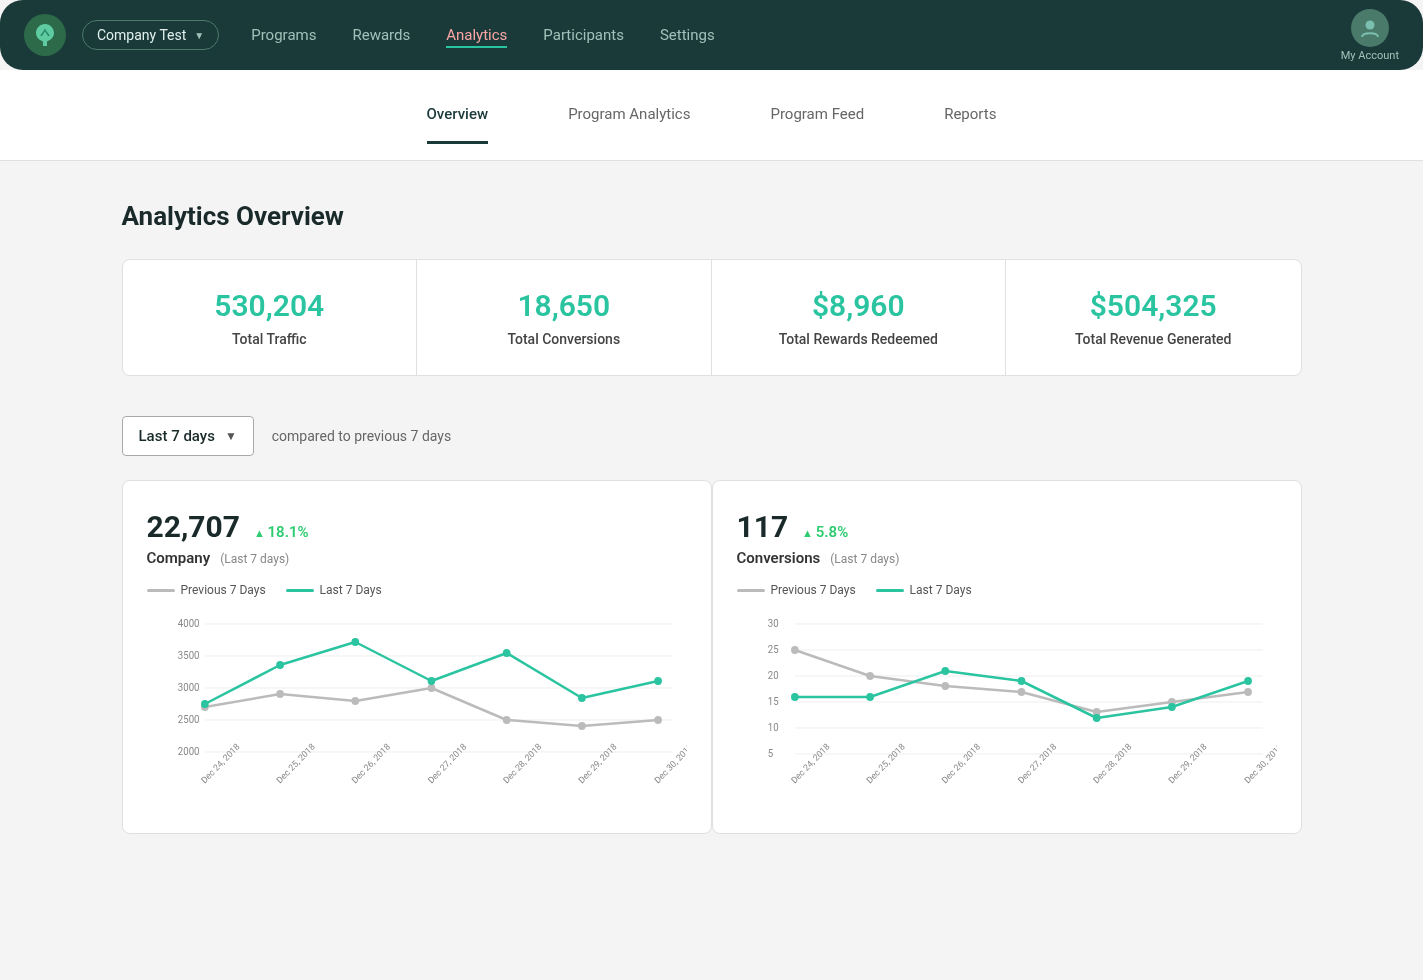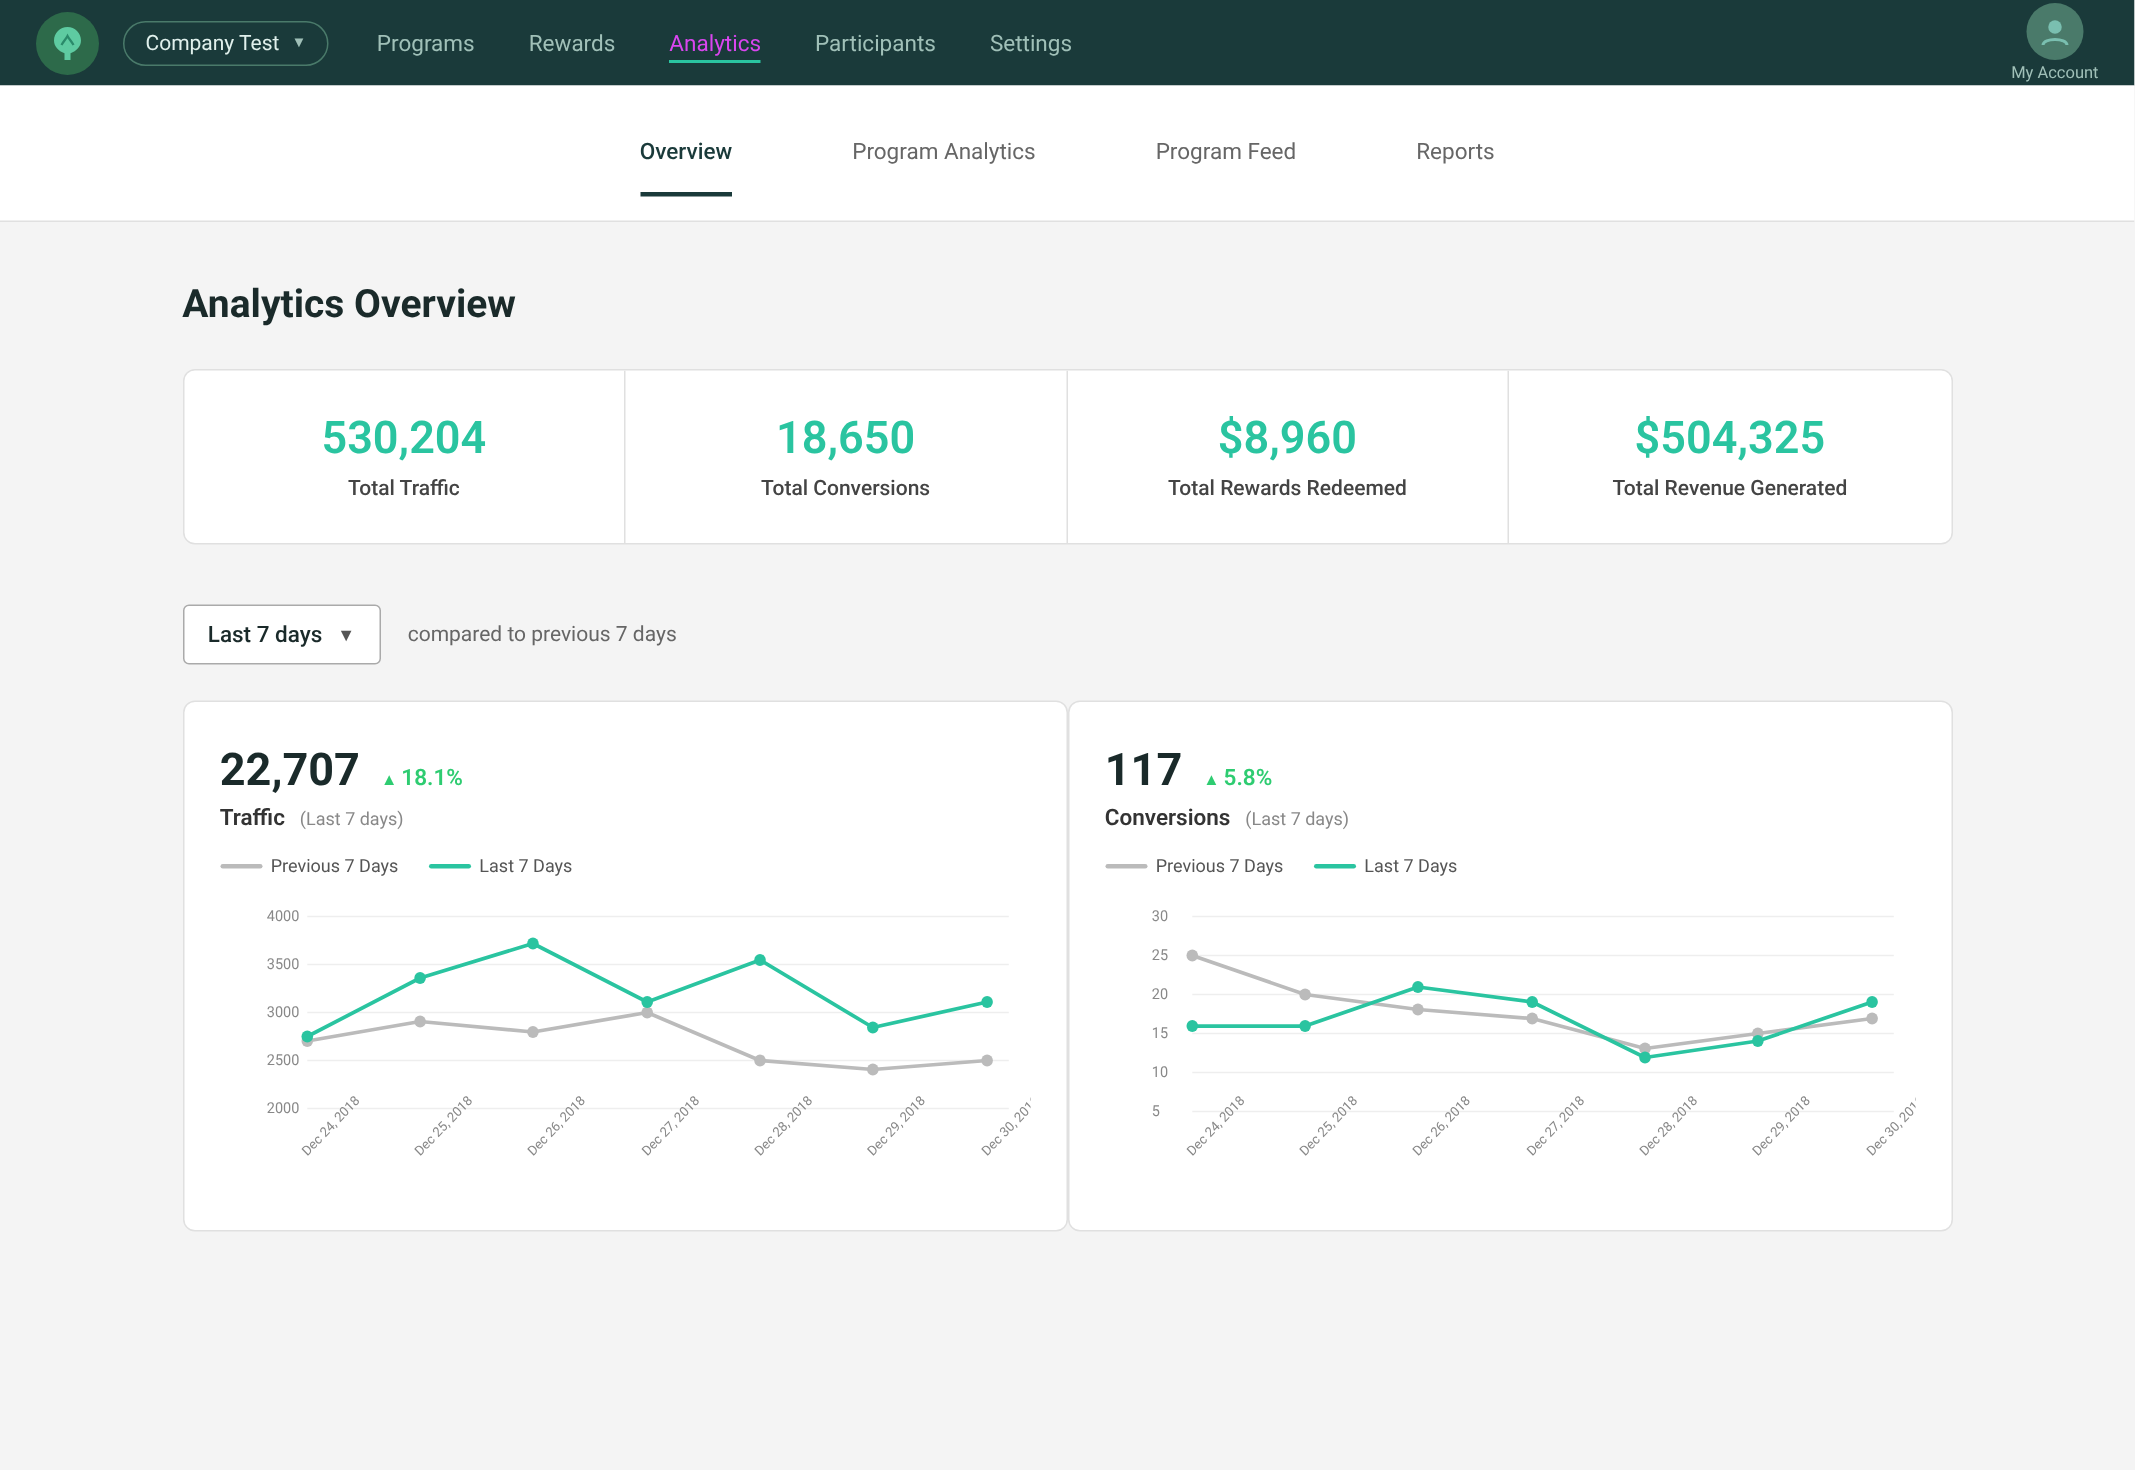--- a/index.html
+++ b/index.html
@@ -4,21 +4,22 @@
   <style>
     * { box-sizing: border-box; margin: 0; padding: 0; }
     body { font-family: -apple-system, BlinkMacSystemFont, 'Segoe UI', Roboto, sans-serif; background: #f4f4f4; }
 
     
     .top-nav {
       background: #1a3a3a;
       display: flex;
       align-items: center;
       padding: 0 24px;
-      height: 57px;
+      height: 70px;
+      border-radius: 23px;
     }
     .nav-logo {
       width: 42px; height: 42px;
       background: #2d6a4a;
       border-radius: 50%;
       display: flex; align-items: center; justify-content: center;
       margin-right: 16px;
       flex-shrink: 0;
     }
     .nav-logo svg { width: 26px; height: 26px; }
@@ -36,21 +37,21 @@
     .company-selector .chevron { font-size: 10px; color: #a0c0b8; }
     .nav-links { display: flex; gap: 36px; flex: 1; }
     .nav-link {
       color: #a0c0b8;
       font-size: 15px;
       cursor: pointer;
       text-decoration: none;
       padding: 4px 0;
     }
     .nav-link.active {
-      color: #d946ef;
+      color: #fca5a5;
       border-bottom: 2px solid #2ac4a0;
       padding-bottom: 2px;
     }
     .nav-account {
       display: flex; flex-direction: column; align-items: center;
       color: #a0c0b8;
       font-size: 12px;
       cursor: pointer;
       margin-left: auto;
     }
@@ -279,21 +280,21 @@
     <span class="compare-text">compared to previous 7 days</span>
   </div>
 
   <div class="charts-row">
 
     <div class="chart-card">
       <div class="chart-header">
         <span class="chart-main-value">22,707</span>
         <span class="chart-pct">18.1%</span>
         <div style="margin-top:4px;">
-          <span style="font-size:15px;font-weight:600;color:#333;">Traffic</span>
+          <span style="font-size:15px;font-weight:600;color:#333;">Company</span>
           <span style="font-size:12px;color:#888;margin-left:6px;">(Last 7 days)</span>
         </div>
       </div>
       <div class="chart-legend">
         <div class="legend-item">
           <div class="legend-line-gray"></div>
           <span>Previous 7 Days</span>
         </div>
         <div class="legend-item">
           <div class="legend-line-teal"></div>

